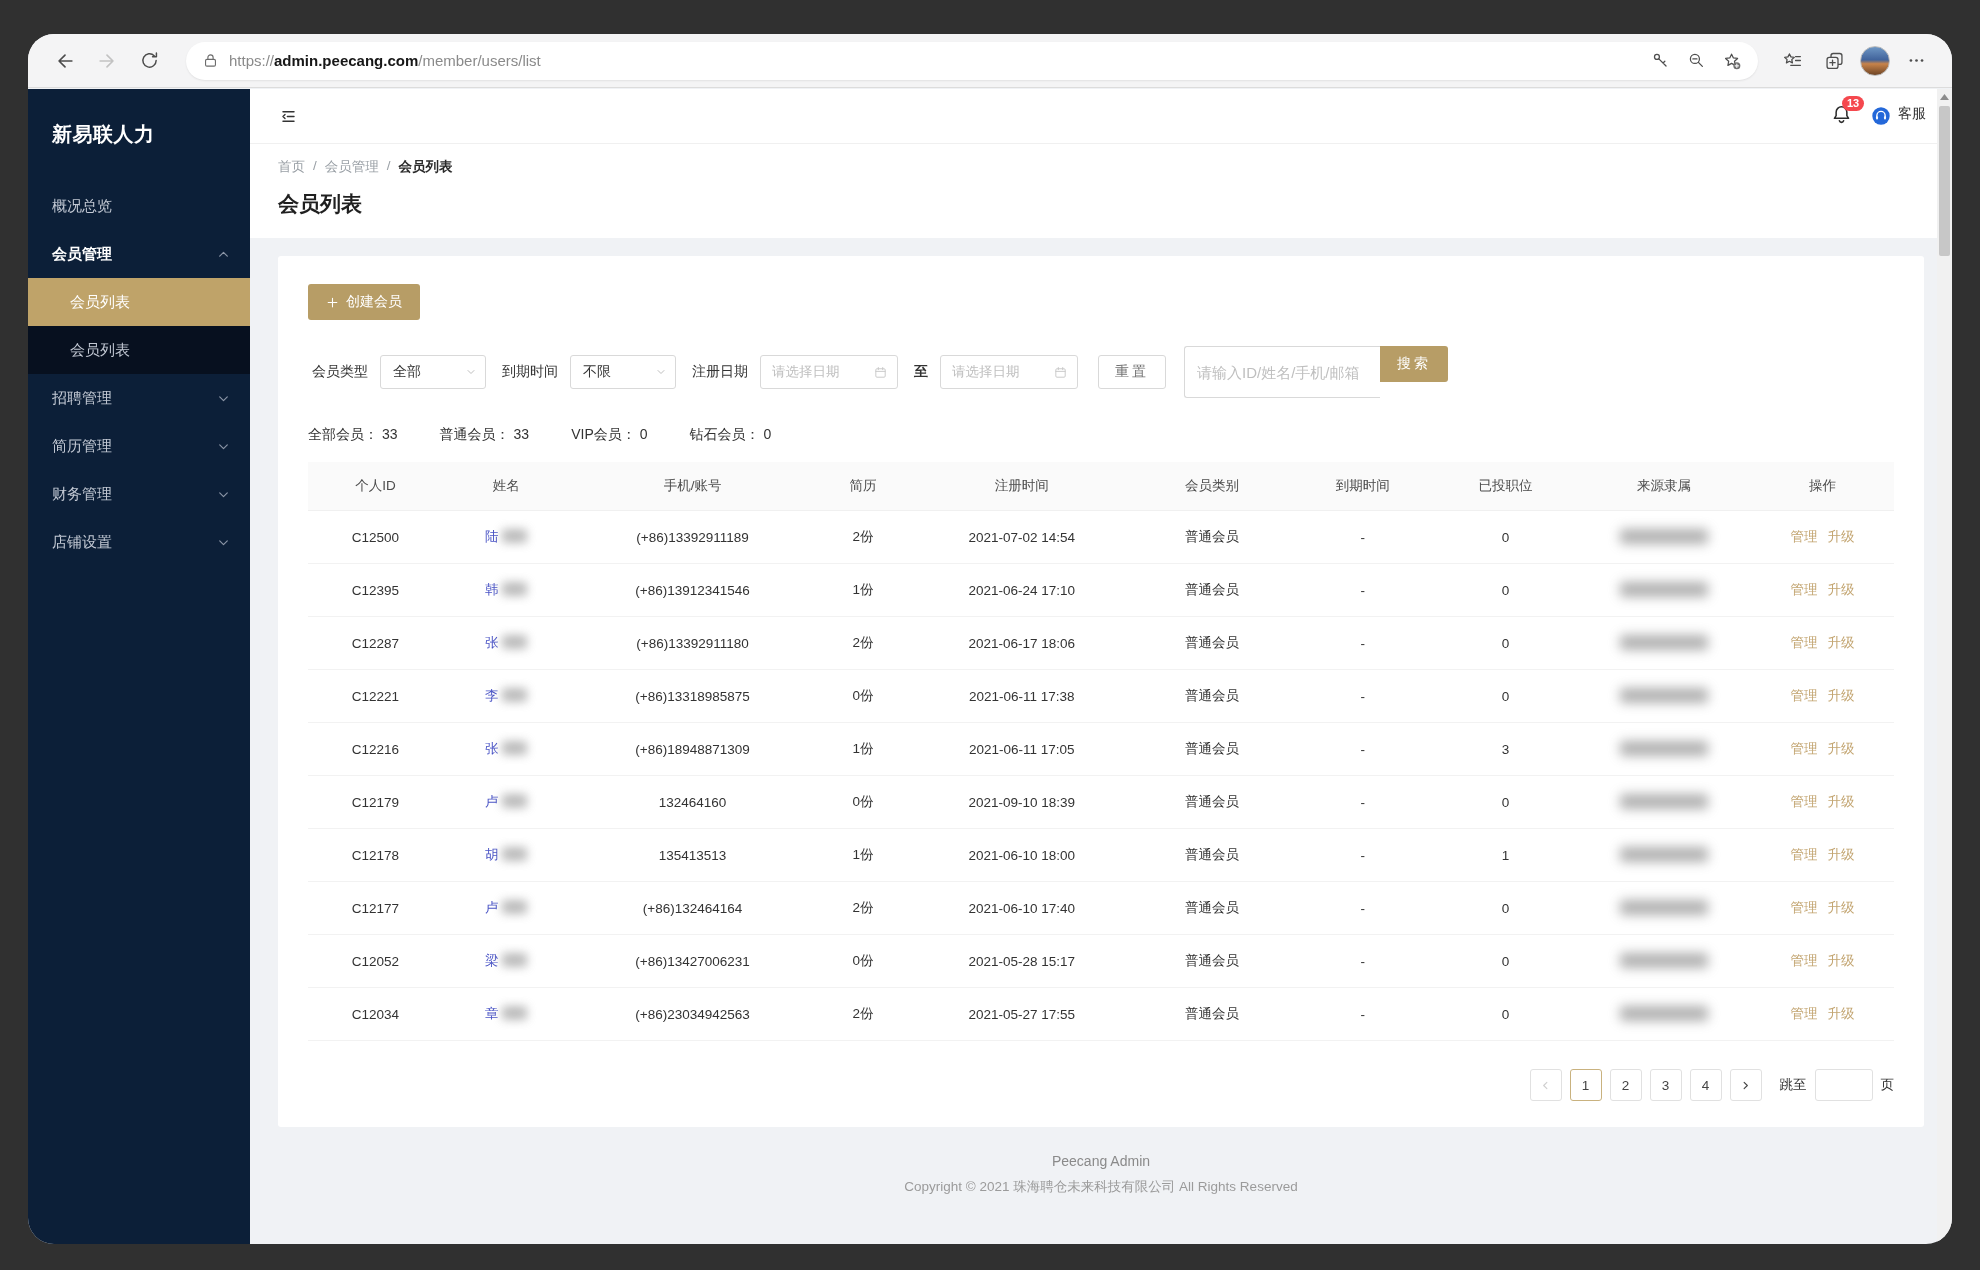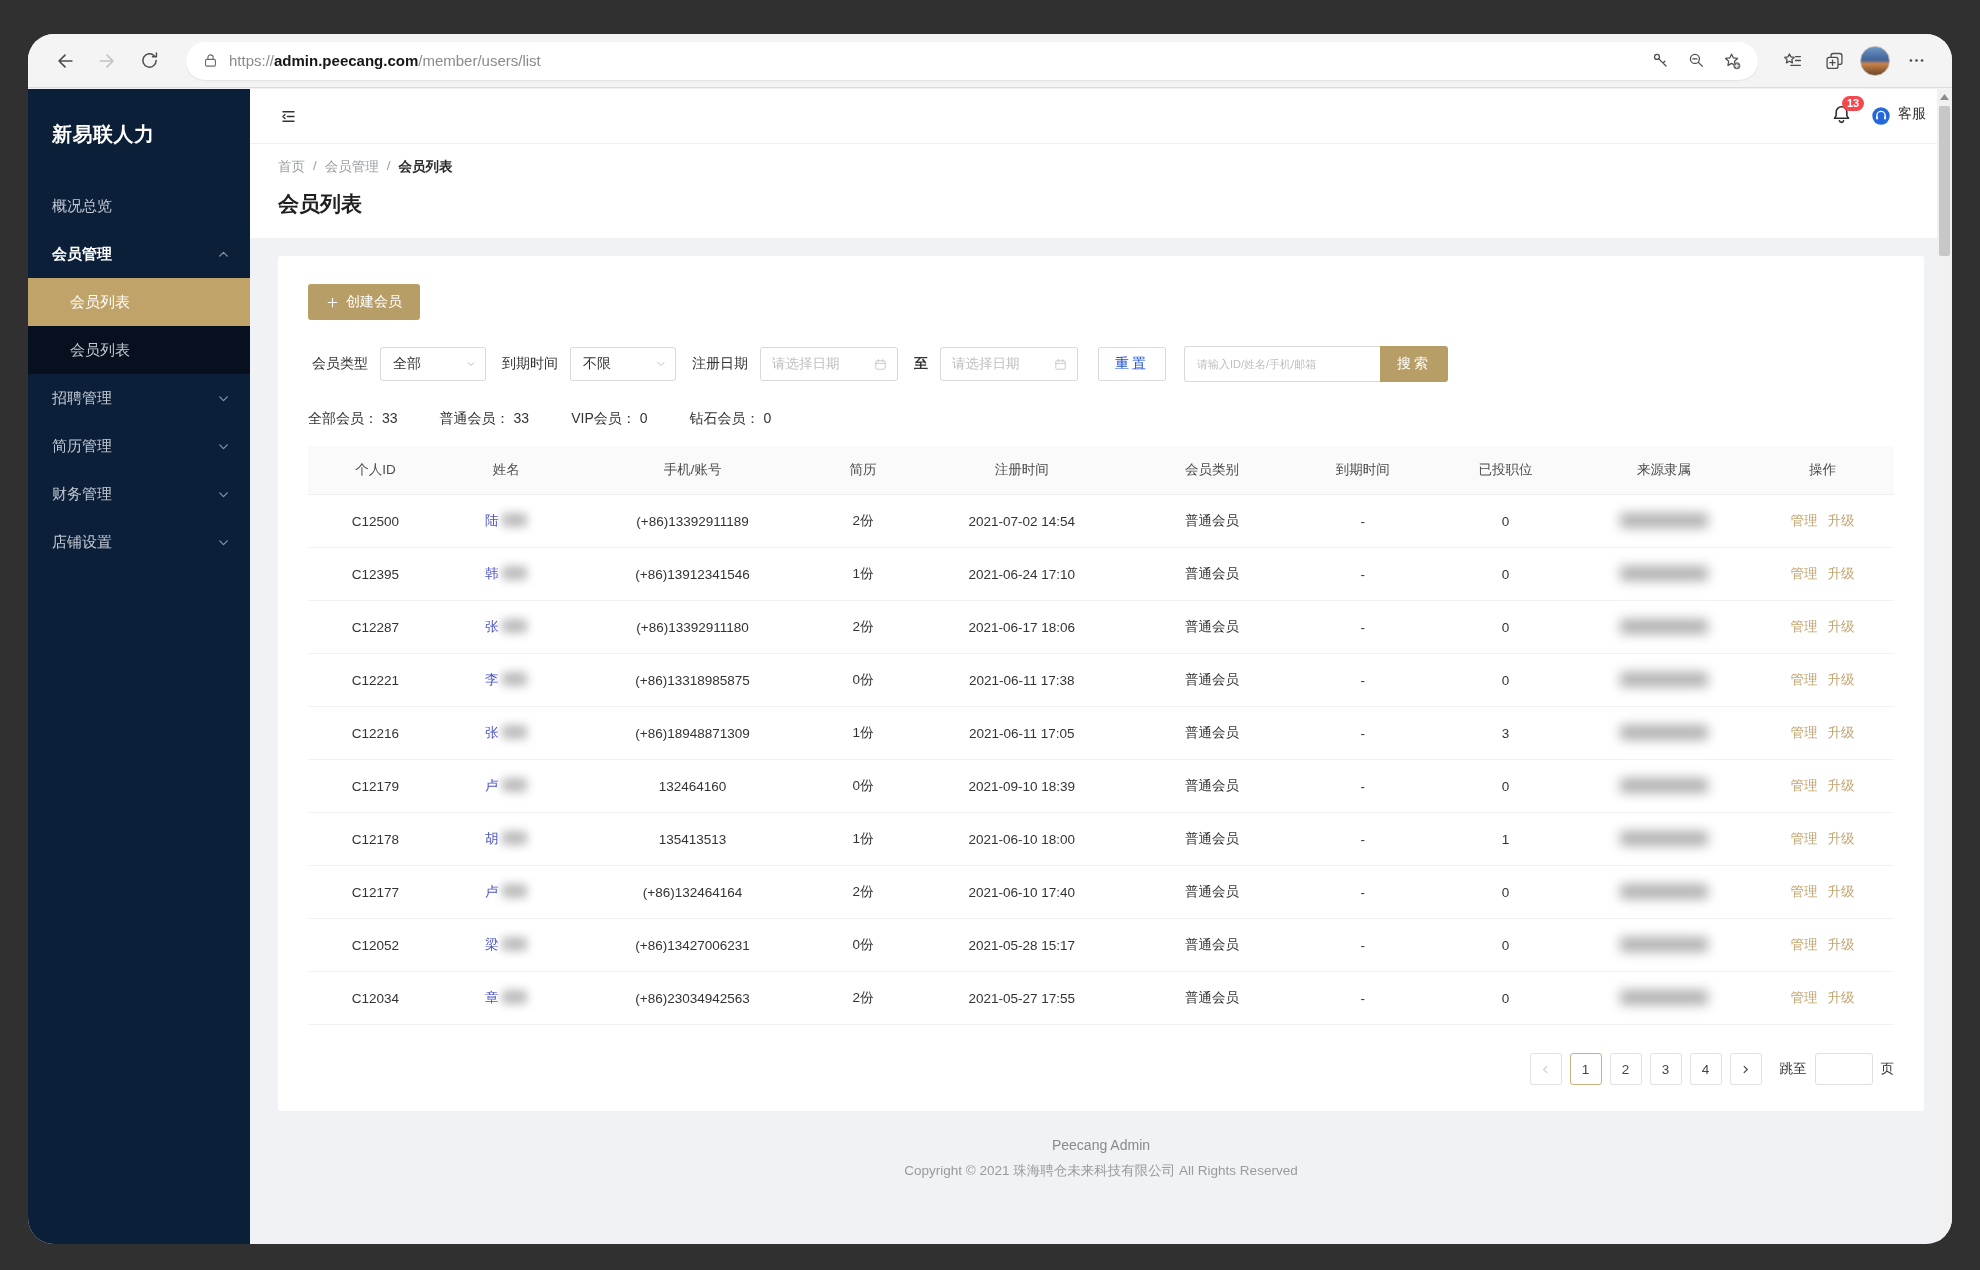--- a/index.html
+++ b/index.html
@@ -56,34 +56,34 @@
   .crumbs { font-size:13.5px; color:#9aa0a6; display:flex; gap:8px; }
   .crumbs .cur { color:#2b2b2b; font-weight:700; }
   .page-title { margin-top:14px; font-size:21px; font-weight:700; color:#1f1f1f; }
 
   .page-body { flex:1; padding:18px 28px 4px; overflow:hidden; }
   .card { background:#fff; border-radius:3px; padding:28px 30px 26px; }
 
   .btn-gold { display:inline-flex; align-items:center; gap:7px; background:#b79d66; color:#fff;
               font-size:14px; padding:0 18px; height:36px; border:none; border-radius:3px; cursor:pointer; }
   .btn-plain { background:#fff; border:1px solid #d9d9d9; border-radius:3px; height:34px;
-               padding:0 16px; font-size:14px; color:#1d4ed8; cursor:pointer; letter-spacing:3px; }
+               padding:0 16px; font-size:14px; color:#737373; cursor:pointer; letter-spacing:3px; }
 
   .filters { margin-top:26px; display:flex; align-items:center; gap:12px; font-size:14px; color:#333; flex-wrap:nowrap; }
   .f-label { margin-left:4px; flex:none; }
   .selectbox { width:106px; height:34px; border:1px solid #d9d9d9; border-radius:3px;
                display:flex; align-items:center; justify-content:space-between;
                padding:0 8px 0 12px; color:#333; cursor:pointer; flex:none; }
   .selectbox .chev { color:#bfbfbf; }
   .datebox { width:138px; height:34px; border:1px solid #d9d9d9; border-radius:3px;
              display:flex; align-items:center; justify-content:space-between;
              padding:0 9px 0 11px; color:#bfbfbf; cursor:text; flex:none; font-size:13.5px; }
   .search-group { display:flex; margin-left:6px; flex:none; }
-  .search-group input { width:196px; height:36px; border:1px solid #d9d9d9; border-right:none;
-             border-radius:3px 0 0 3px; padding:0 12px; font-size:11px; color:#333; outline:none;
+  .search-group input { width:196px; height:52px; border:1px solid #d9d9d9; border-right:none;
+             border-radius:3px 0 0 3px; padding:0 12px; font-size:15px; color:#333; outline:none;
              font-family:inherit; }
   .search-group input::placeholder { color:#bfbfbf; }
   .btn-search { height:36px; background:#b79d66; color:#fff; border:none; border-radius:0 3px 3px 0;
                 padding:0 17px; font-size:14px; letter-spacing:3px; cursor:pointer; }
 
   .stats { margin-top:28px; display:flex; gap:42px; font-size:14px; color:#333; }
   .stats b { font-weight:400; margin-left:4px; }
 
   table.members { width:100%; border-collapse:collapse; margin-top:18px; font-size:13.5px; table-layout:fixed; }
   .members th { background:#fafafa; color:#4c4c4c; font-weight:400; padding:15px 6px;

